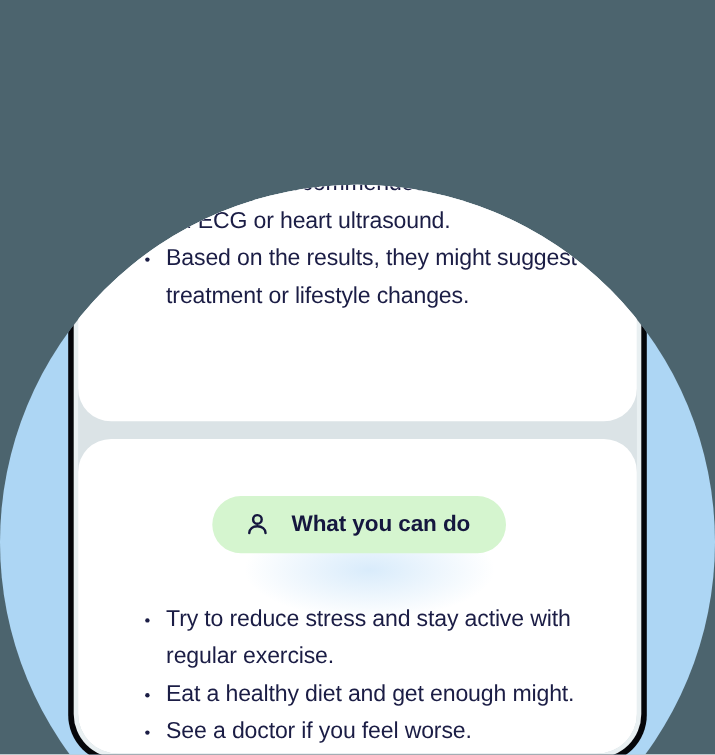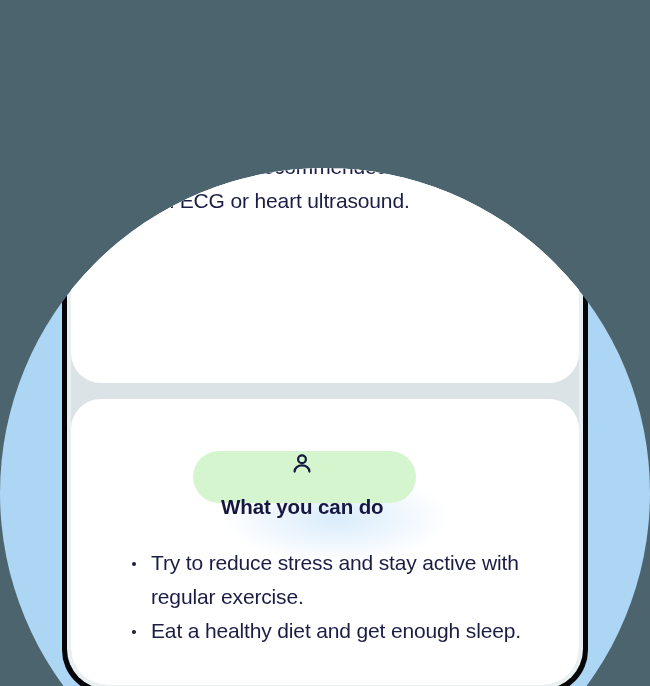--- a/index.html
+++ b/index.html
@@ -97,21 +97,20 @@
   
   .pill {
     position: absolute;
     background: #d5f5cf;
     border-radius: 999px;
     height: 52px;
     display: flex;
     align-items: center;
     gap: 18px;
     padding: 0 32px 0 28px;
-    flex-direction: column;
   }
   .pill-label {
     font-size: 20.5px;
     font-weight: 700;
     color: #15173e;
     letter-spacing: -0.1px;
     white-space: nowrap;
   }
   .pill-icon {
     display: flex;
@@ -177,20 +176,21 @@
     <div class="circle-inner">
 
       <div class="phone">
         <div class="phone-rim">
           <div class="phone-screen">
 
             <div class="card card-top">
 
               <ul class="bullets bullets-1">
                 <li>The doctor recommended more tests, like an ECG or heart ultrasound.</li>
+                <li>Based on the results, they might suggest treatment or lifestyle changes.</li>
               </ul>
 
             </div>
 
             <div class="card card-bottom">
             </div>
 
             <div class="pill-glow"></div>
 
             <div class="pill pill-2">
@@ -198,21 +198,22 @@
                 <svg width="24" height="24" viewBox="0 0 24 24" fill="none" aria-hidden="true">
                   <circle cx="12" cy="7.2" r="3.9" stroke="#15173e" stroke-width="2.2"></circle>
                   <path d="M4.6 19.6c0-3.6 3.3-6.2 7.4-6.2s7.4 2.6 7.4 6.2" stroke="#15173e" stroke-width="2.2" stroke-linecap="round"></path>
                 </svg>
               </span>
               <span class="pill-label">What you can do</span>
             </div>
 
             <ul class="bullets bullets-2">
               <li>Try to reduce stress and stay active with regular exercise.</li>
-              <li>Eat a healthy diet and get enough sleep.</li>
+              <li>Eat a healthy diet and get enough might.</li>
+              <li>See a doctor if you feel worse.</li>
             </ul>
 
           </div>
         </div>
       </div>
 
     </div>
   </div>
 
 </div>

